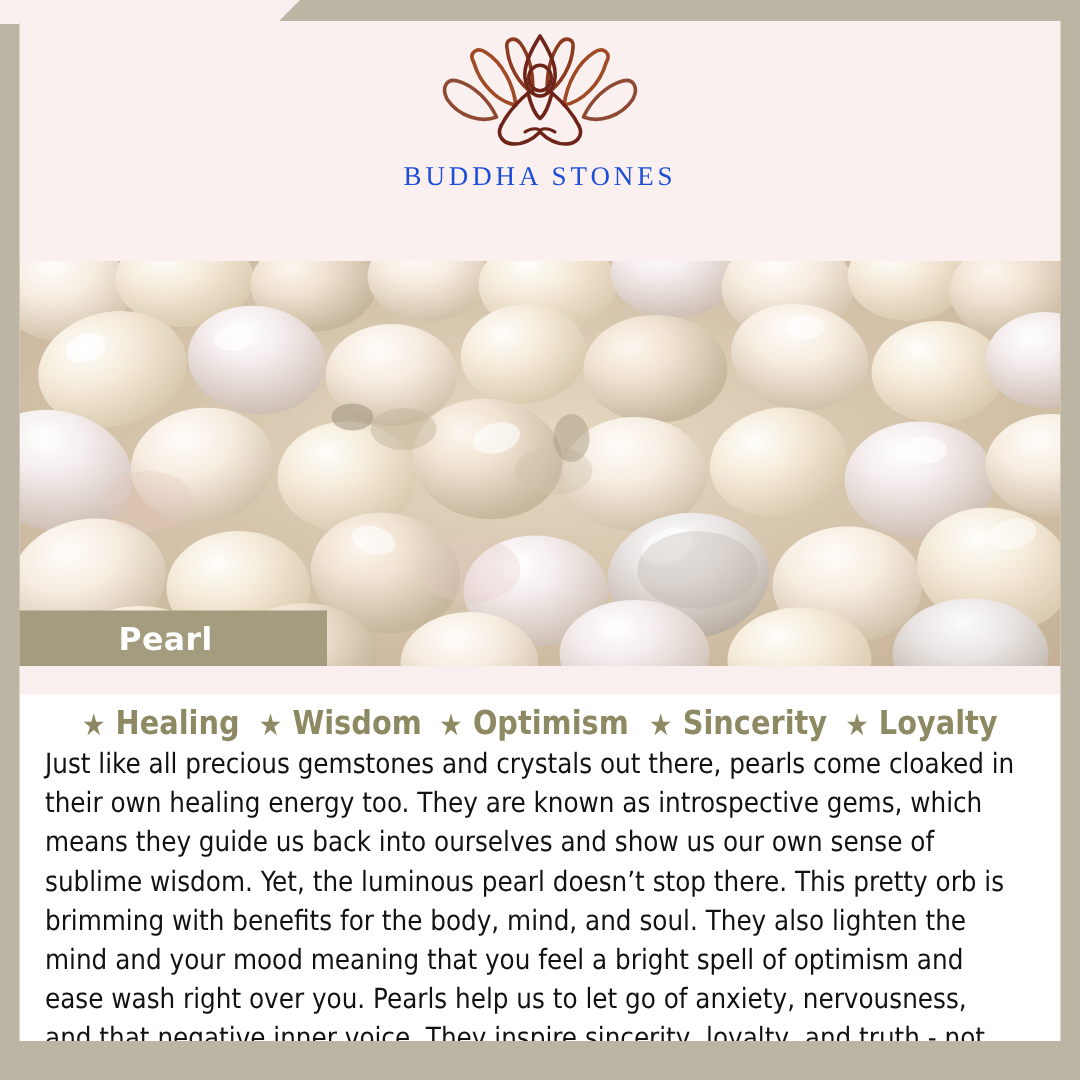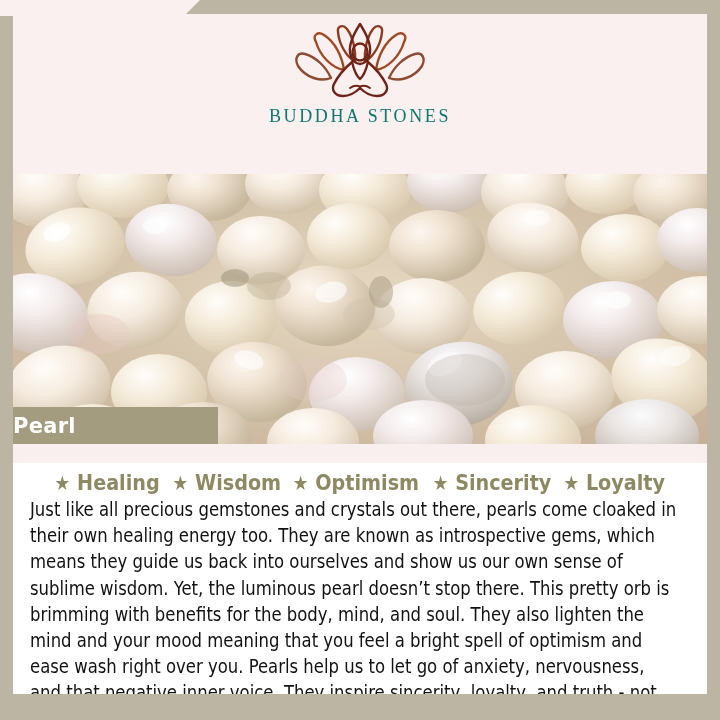--- a/index.html
+++ b/index.html
@@ -74,21 +74,21 @@
     left: 0; top: 8px;
     width: 694px;
     text-align: center;
   }
   .logo-mark { display: block; margin: 0 auto; }
   .brand-name {
     margin-top: 2px;
     font-family: "Liberation Serif", serif;
     font-size: 18px;
     letter-spacing: 2.6px;
-    color: #0f766e;
+    color: #1d4ed8;
     text-align: center;
   }
 
   
   .title-banner {
     position: absolute;
     left: 135px; top: 127px;
     width: 425px; height: 50px;
     background: #fdfaf7;
     display: flex;
@@ -125,20 +125,21 @@
     background: #a49c7e;
     z-index: 5;
     display: flex;
     align-items: center;
   }
   .stone-bar-label {
     font-family: "DejaVu Sans", "Liberation Sans", sans-serif;
     font-weight: bold;
     font-size: 21px;
     color: #ffffff;
+    margin-left: 66px;
     letter-spacing: 0.3px;
   }
 
   
   .pink-strip {
     position: absolute;
     left: 13px; top: 444px;
     width: 694px; height: 19px;
     background: #f9efee;
     z-index: 1;

